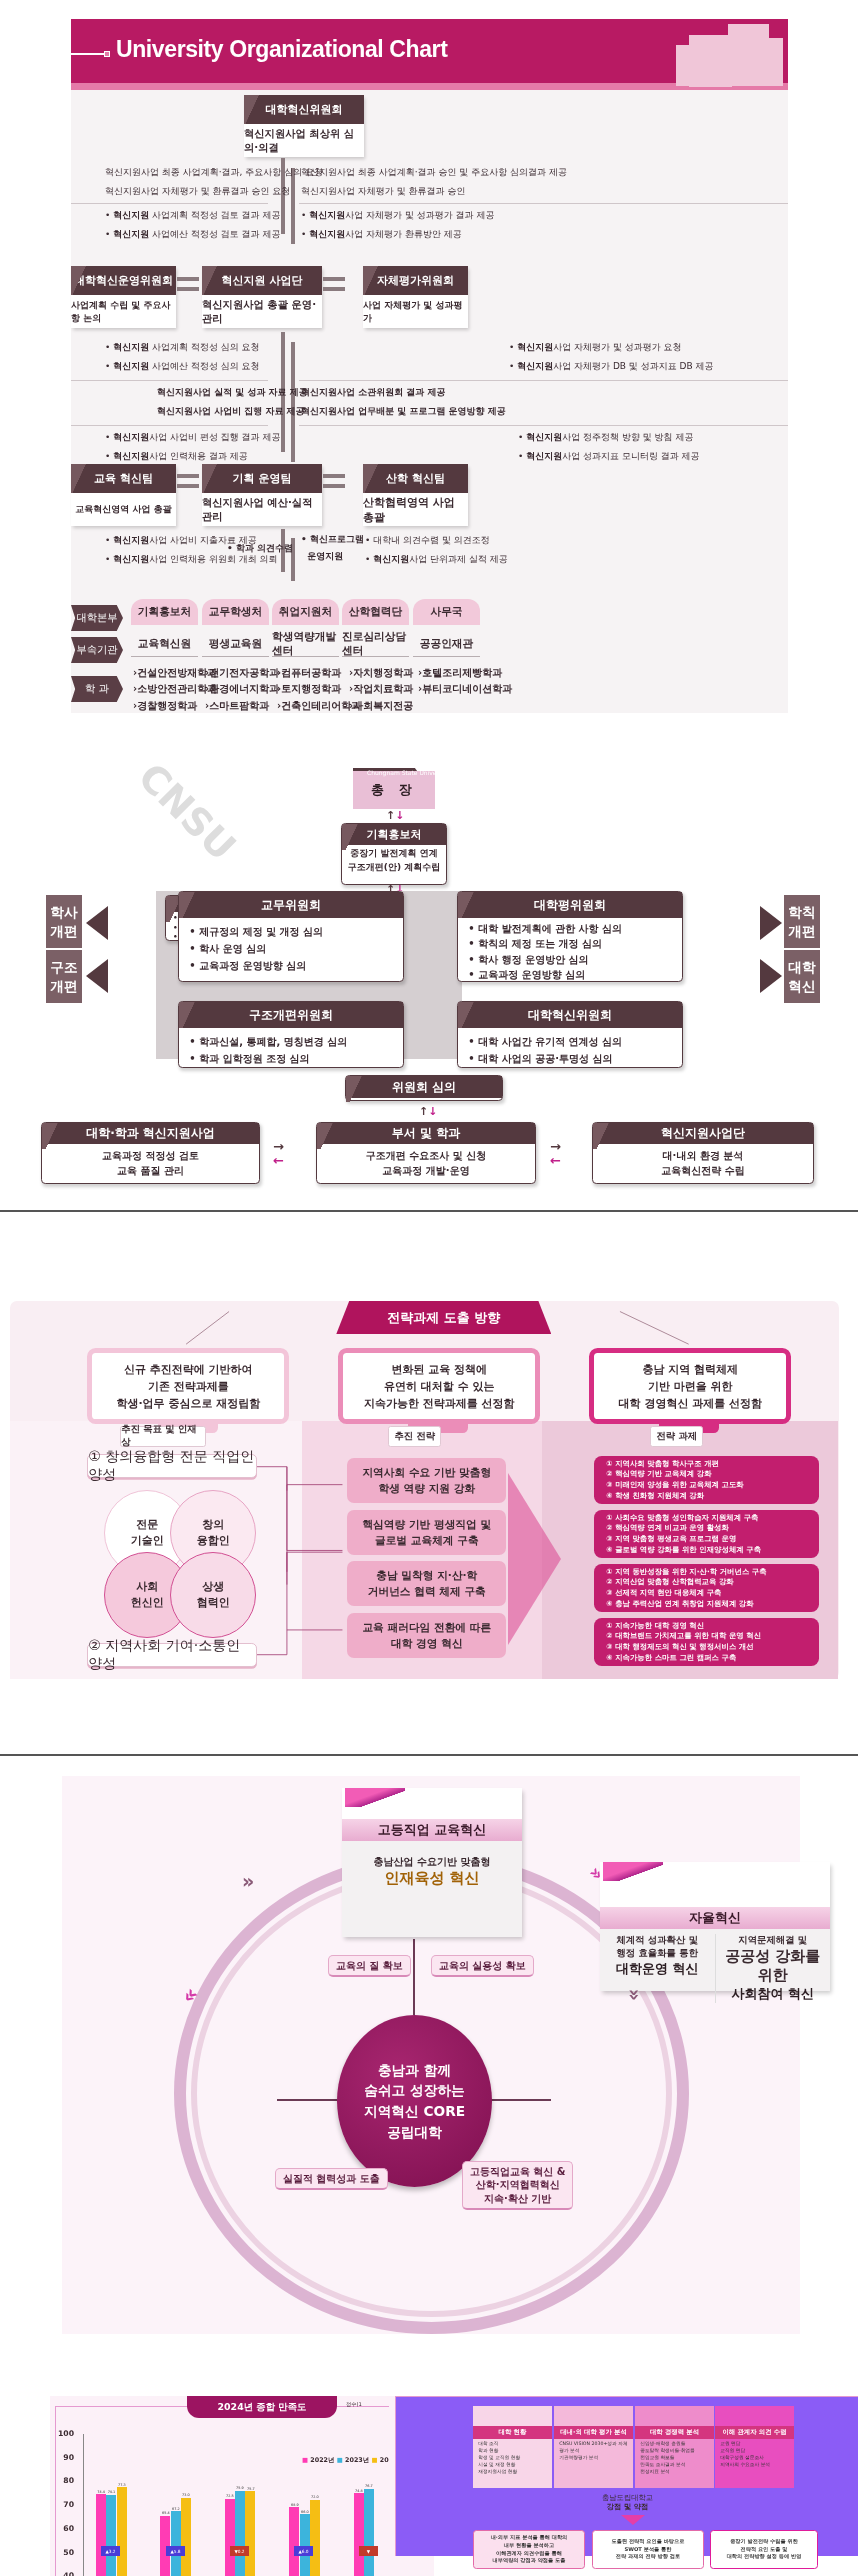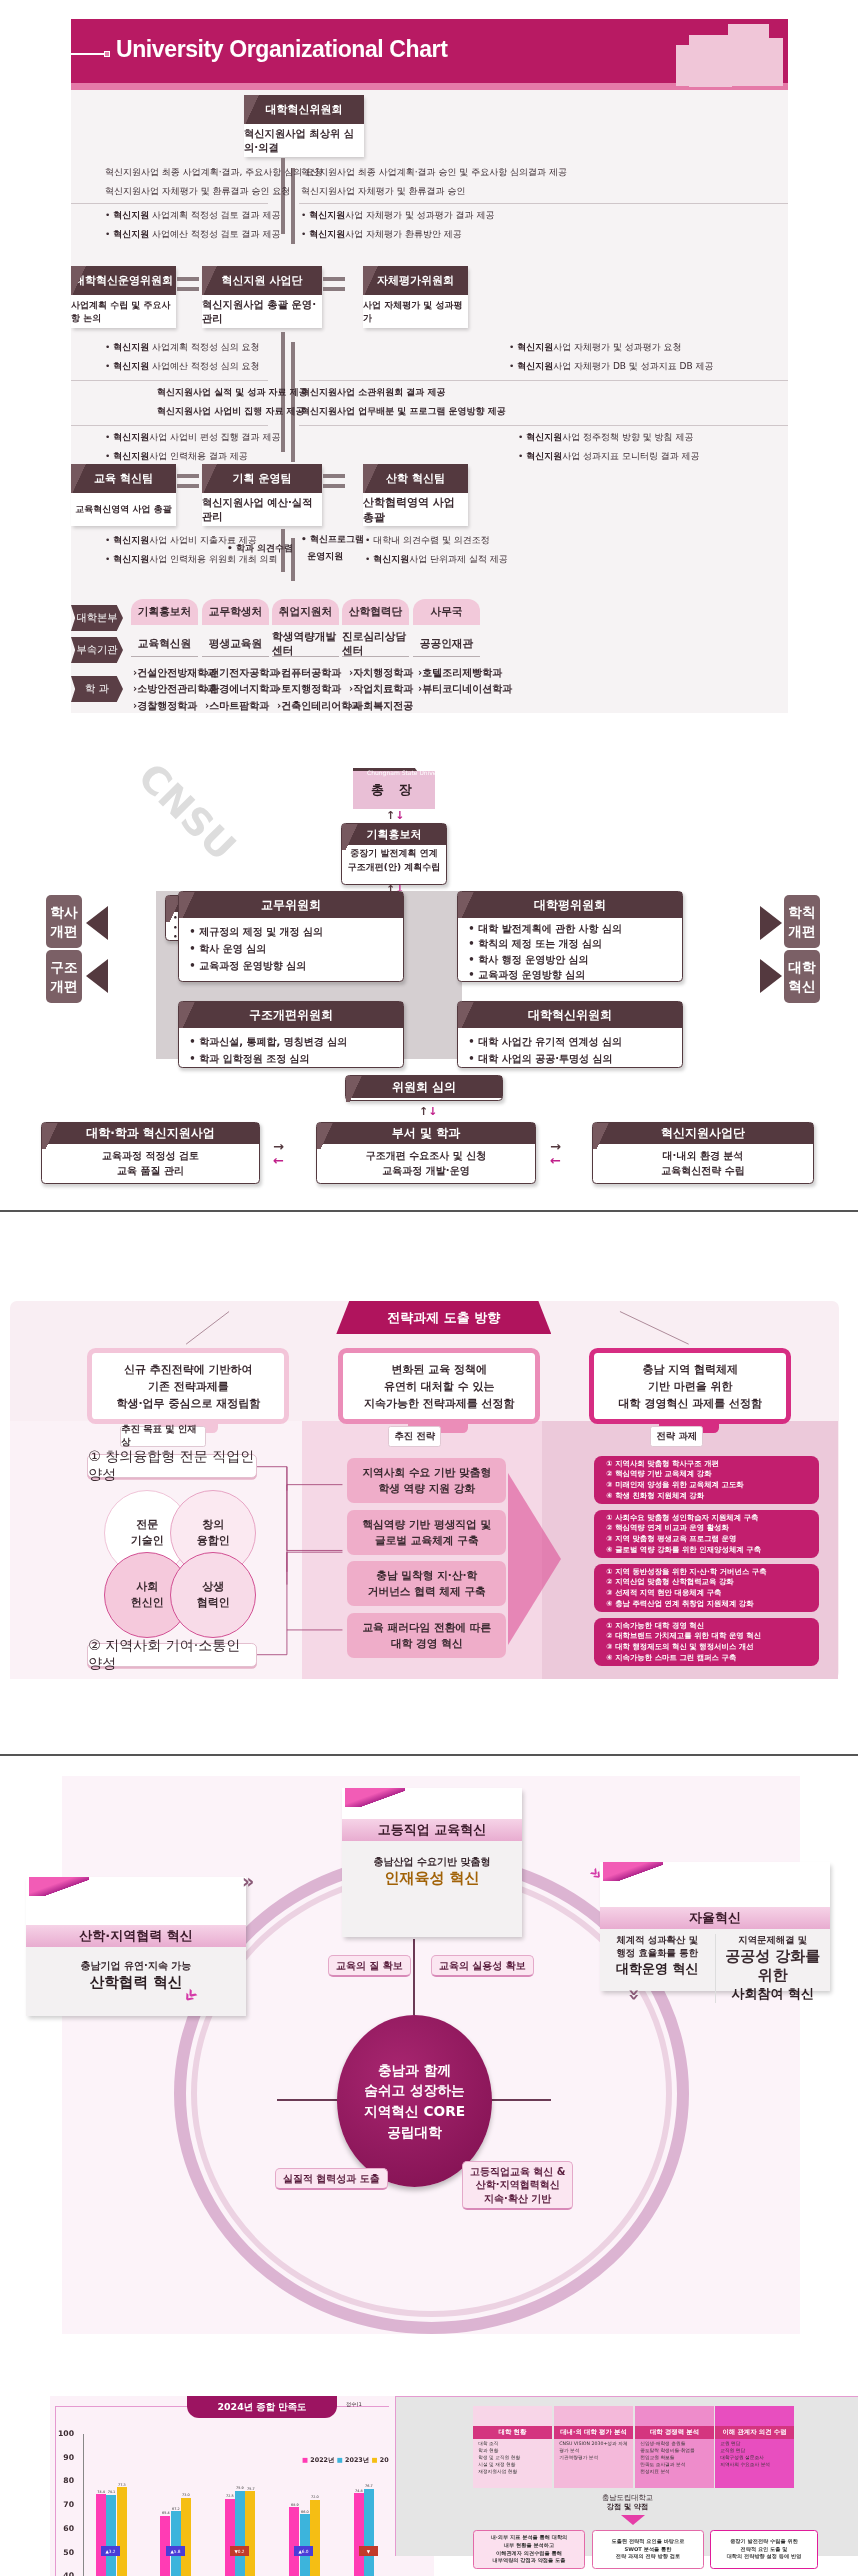--- a/index.html
+++ b/index.html
@@ -31,21 +31,21 @@
 .pres{position:absolute;left:319px;top:24px;width:82px;height:38px;background:#e9bfd6}
 .pres-top{position:absolute;left:319px;top:20.6px;width:70px;height:12px;background:#54393f;clip-path:polygon(0 0,88% 0,100% 100%,0 100%)}
 .pres-uni{position:absolute;left:333px;top:21.5px;font-size:6px;color:#fff}
 .pres-t{position:absolute;left:319px;top:34px;width:82px;text-align:center;font-size:13px;font-weight:bold;color:#2b1d22;letter-spacing:5.2px}
 .card{position:absolute;background:#fff;border:1.7px solid #54393f;border-radius:4.3px;box-shadow:1.7px 2.6px 3.4px rgba(0,0,0,.18)}
 .card .ct{background:#54393f;color:#fff;font-size:12px;font-weight:bold;display:flex;align-items:center;justify-content:center;position:relative;height:26px}
 .card .ct:before{content:"";position:absolute;left:0;top:0;width:19px;height:26px;background:linear-gradient(115deg,#77595f 50%,transparent 51%)}
 .card ul{list-style:none;padding:5.2px 10.3px}
 .card li{font-size:10px;font-weight:bold;line-height:17px}
 .card li:before{content:"• ";}
-.side{position:absolute;width:36px;background:#7b6066;color:#fff;border-radius:5px;font-size:13.7px;font-weight:bold;display:flex;align-items:center;justify-content:center;text-align:center;line-height:19px}
+.side{position:absolute;width:36px;background:#7b6066;color:#fff;border-radius:0;font-size:13.7px;font-weight:bold;display:flex;align-items:center;justify-content:center;text-align:center;line-height:19px}
 .grey{position:absolute;left:129px;top:143px;width:589px;height:139px;background:#d5cfd1}
 .sidearr{position:absolute;width:0;height:0;border-top:17px solid transparent;border-bottom:17px solid transparent}
 .dbl{position:absolute;font-size:11px;font-weight:bold}
 .mtxt{font-size:10px;font-weight:bold;text-align:center;line-height:15.5px;padding-top:4.3px}
 
 #s3{left:10.3px;top:1301px;width:829px;height:378px;background:#f9eef3;border-radius:6.9px}
 .rib{position:absolute;left:326px;top:0;width:215px;height:33px;background:#b0145d;color:#fff;font-size:13px;font-weight:bold;display:flex;align-items:center;justify-content:center;clip-path:polygon(6% 0,94% 0,100% 100%,0 100%)}
 .qbox{position:absolute;width:202px;height:76px;background:#fff;border-radius:8.6px;font-size:11px;font-weight:bold;text-align:center;line-height:17px;display:flex;align-items:center;justify-content:center;color:#3a2a30}
 .qfoot{position:absolute;width:60px;height:8.6px;border-radius:0 0 5.2px 5.2px}
 .colhdr{position:absolute;width:77px;height:20.6px;background:#fff;border:0.9px solid #e0c8d3;border-radius:2.6px;font-size:9.4px;font-weight:bold;display:flex;align-items:center;justify-content:center}
@@ -64,21 +64,21 @@
 .pcard .ptop:before{content:"";position:absolute;left:3.4px;top:0;width:60px;height:19px;background:linear-gradient(160deg,#f25cb6 40%,#b0258c 60%,transparent 61%)}
 .lbl{position:absolute;background:#fbe6f1;border:0.9px solid #e4a9c9;border-bottom:2.6px solid #d88ab8;border-radius:5px;font-size:10px;font-weight:bold;color:#5a1e3e;text-align:center;line-height:13.7px;padding:2.6px 6.9px}
 
 #s5{left:50px;top:2396px;width:384px;height:180px;background:#fcf1f8}
 .chartbox{position:absolute;left:5.2px;top:10.3px;width:334px;height:172px;border:1.3px solid #e59ad0;border-right:none}
 .ctitle{position:absolute;left:137px;top:0;width:150px;height:22px;background:#9c1461;border-radius:0 0 12px 12px;color:#fff;font-size:9.4px;font-weight:bold;display:flex;align-items:center;justify-content:center}
 .ytick{position:absolute;left:0;width:24px;text-align:right;font-size:7.7px;font-weight:bold;color:#3a2a30}
 .bar{position:absolute;bottom:0;width:10.3px}
 .blabel{position:absolute;font-size:3.4px;color:#333;width:13.7px;text-align:center}
 .delta{position:absolute;width:19px;height:10.3px;color:#fff;font-size:4.3px;display:flex;align-items:center;justify-content:center}
-#s6{left:395px;top:2396px;width:464px;height:160px;background:#e5e5e5;border-left:1.3px solid #e59ad0;border-top:1.3px solid #e59ad0}
+#s6{left:395px;top:2396px;width:464px;height:160px;background:#8b5cf6;border-left:1.3px solid #e59ad0;border-top:1.3px solid #e59ad0}
 .ana{position:absolute;top:8.6px;width:79px;height:82px;padding:5.2px}
 .ana .at{font-size:6.4px;font-weight:bold;text-align:center;background:#d4357f;color:#fff;margin:15.5px -5.2px 2.6px;padding:1.7px 0}
 .ana div.li{font-size:4.7px;line-height:6.9px;color:#333}
 .flow{position:absolute;top:133px;height:39px;background:#fff;border:1.3px solid #e36aa8;border-radius:3.4px;font-size:5.2px;line-height:7.7px;text-align:center;display:flex;align-items:center;justify-content:center;font-weight:bold;color:#333}
 .sectionline{position:absolute;left:0;width:859px;height:1.7px;background:#555}
 </style>
 </head>
 <body>
 
 <div id="s1" class="abs">
@@ -494,28 +494,20 @@
   <div class="abs" style="left:351px;top:163px;width:1.7px;height:76px;background:#6b3a55"></div>
   <div class="abs" style="left:215px;top:323px;width:60px;height:1.7px;background:#6b3a55"></div>
   <div class="abs" style="left:429px;top:323px;width:60px;height:1.7px;background:#6b3a55"></div>
 
   <div class="pcard" style="left:280px;top:12px;width:180px;height:149px">
     <div class="ptop" style="height:31px"></div>
     <div class="ph">고등직업 교육혁신</div>
     <div style="text-align:center;padding-top:13.7px">
         <div style="font-size:10px;font-weight:bold">충남산업 수요기반 맞춤형</div>
         <div style="font-size:15px;font-weight:bold;color:#a16207">인재육성 혁신</div>
-      </div>
-  </div>
-  <div class="pcard" style="left:-36px;top:101px;width:220px;height:139px">
-    <div class="ptop" style="height:48px"></div>
-    <div class="ph">산학·지역협력 혁신</div>
-    <div style="text-align:center;padding-top:12px">
-        <div style="font-size:10px;font-weight:bold">충남기업 유연·지속 가능</div>
-        <div style="font-size:14.6px;font-weight:bold;color:#2b1d22">산학협력 혁신</div>
       </div>
   </div>
   <div class="pcard" style="left:538px;top:86px;width:230px;height:129px">
     <div class="ptop" style="height:45px"></div>
     <div class="ph">자율혁신</div>
     <div style="display:flex;text-align:center;padding-top:5.2px">
       <div style="flex:1;border-right:0.9px solid #ddd">
           <div style="font-size:9.4px;font-weight:bold">체계적 성과확산 및</div>
           <div style="font-size:9.4px;font-weight:bold">행정 효율화를 통한</div>
           <div style="font-size:13px;font-weight:bold;color:#2b1d22">대학운영 혁신</div>

